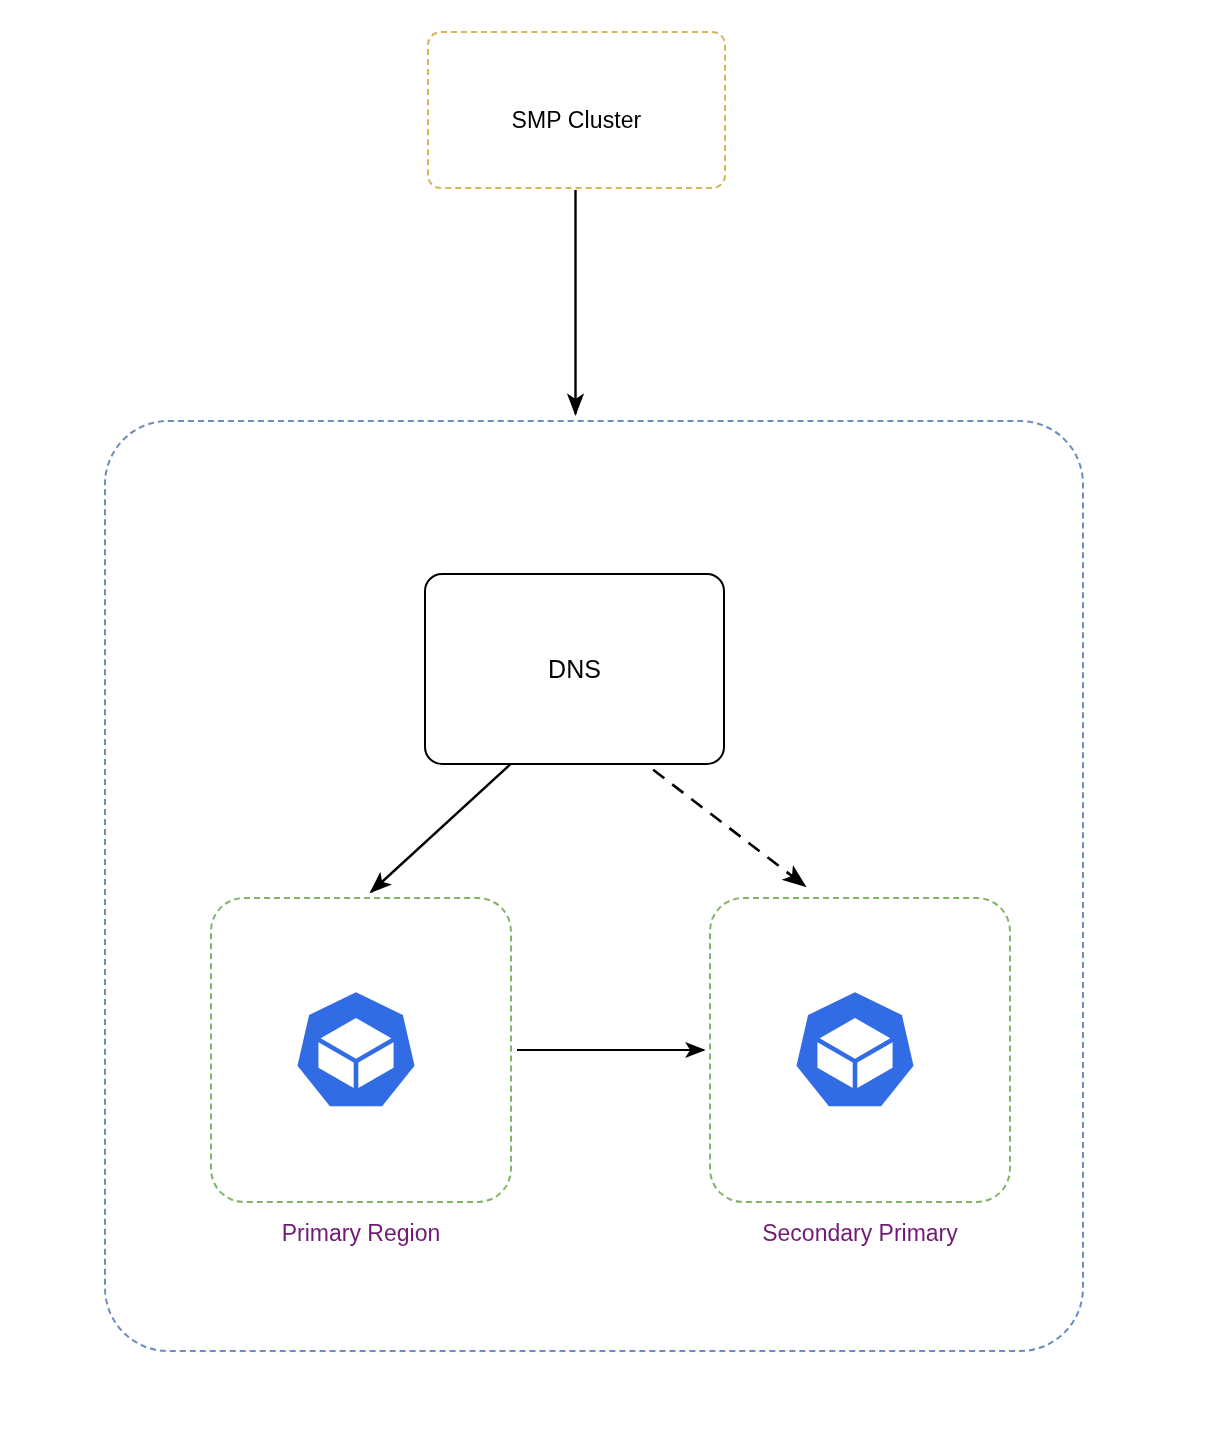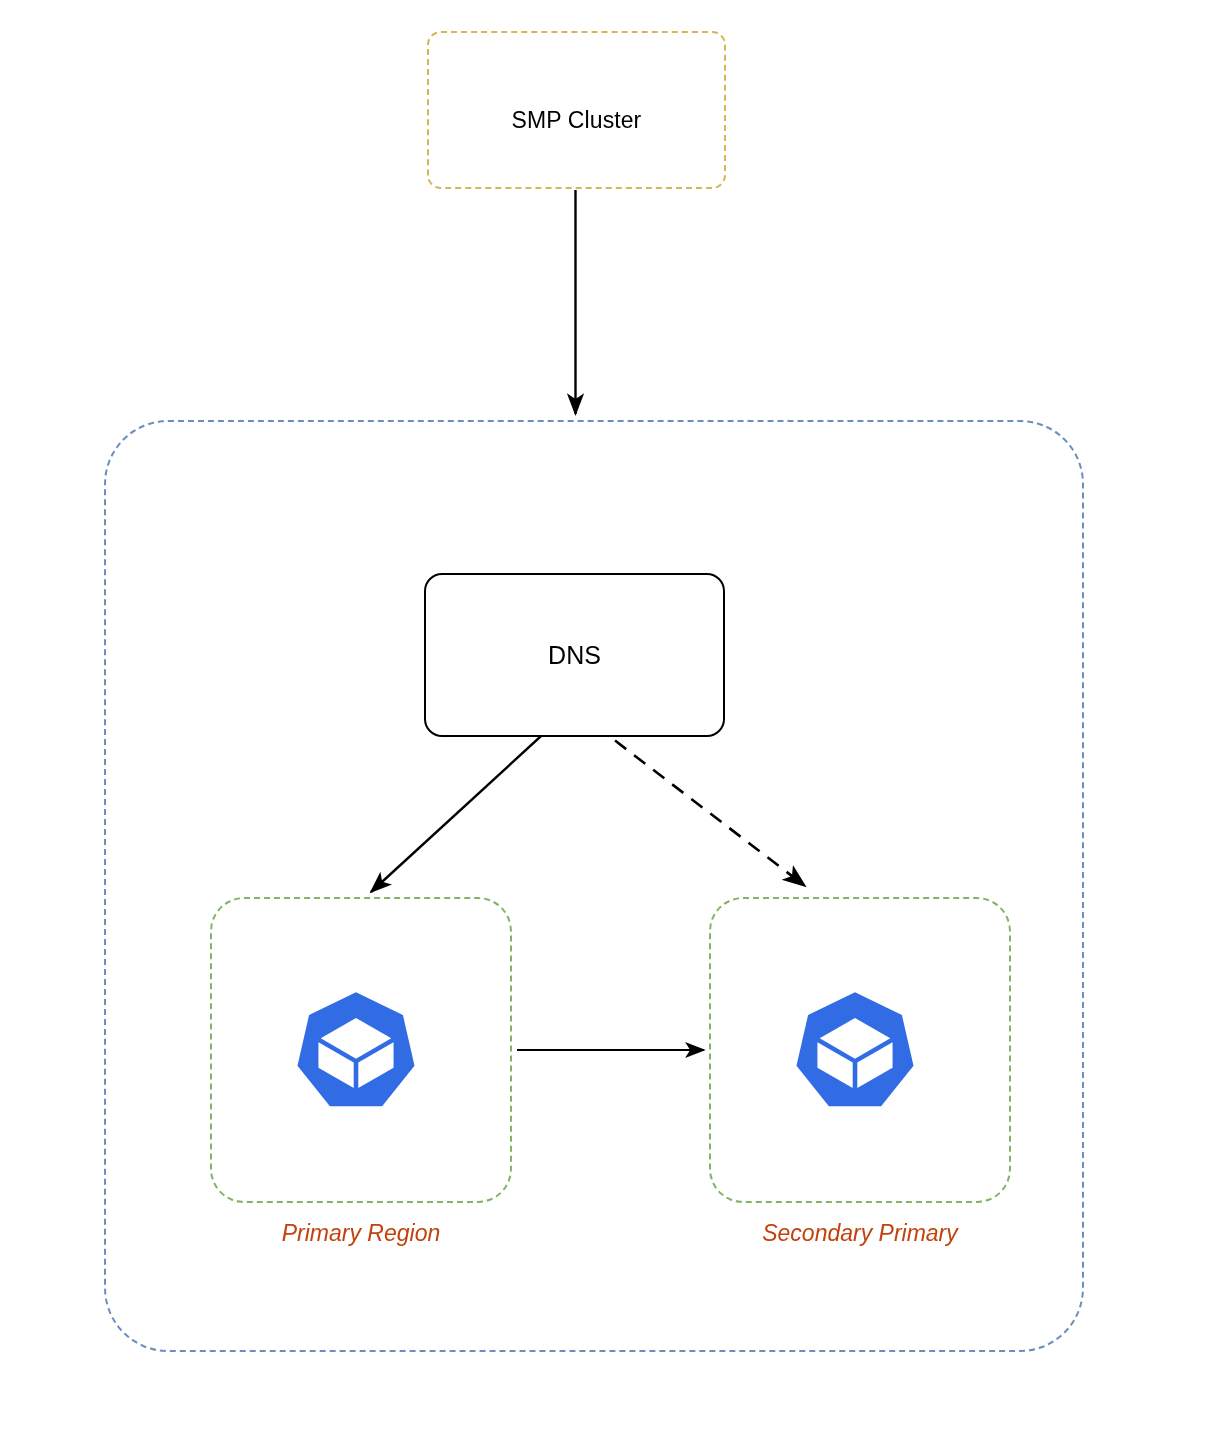--- a/index.html
+++ b/index.html
@@ -64,21 +64,21 @@
     border-radius: 64px;
     background: transparent;
     display: block;
   }
 
   
   .dns-node {
     left: 424px;
     top: 573px;
     width: 301px;
-    height: 164px;
+    height: 192px;
     border: 2px solid #000000;
     border-radius: 18px;
     background: #ffffff;
   }
   .dns-label {
     font-size: 25px;
     color: #000000;
     line-height: 1;
   }
 
@@ -100,23 +100,22 @@
     left: 709px;
     top: 897px;
     width: 302px;
     height: 306px;
   }
   .region-label {
     position: absolute;
     width: 302px;
     text-align: center;
     font-size: 23px;
-    color: #c2410c;
+    color: #701a75;
     line-height: 1;
-    font-style: italic;
   }
   .region-label-primary {
     left: 210px;
     top: 1222px;
   }
   .region-label-secondary {
     left: 709px;
     top: 1222px;
   }
 

